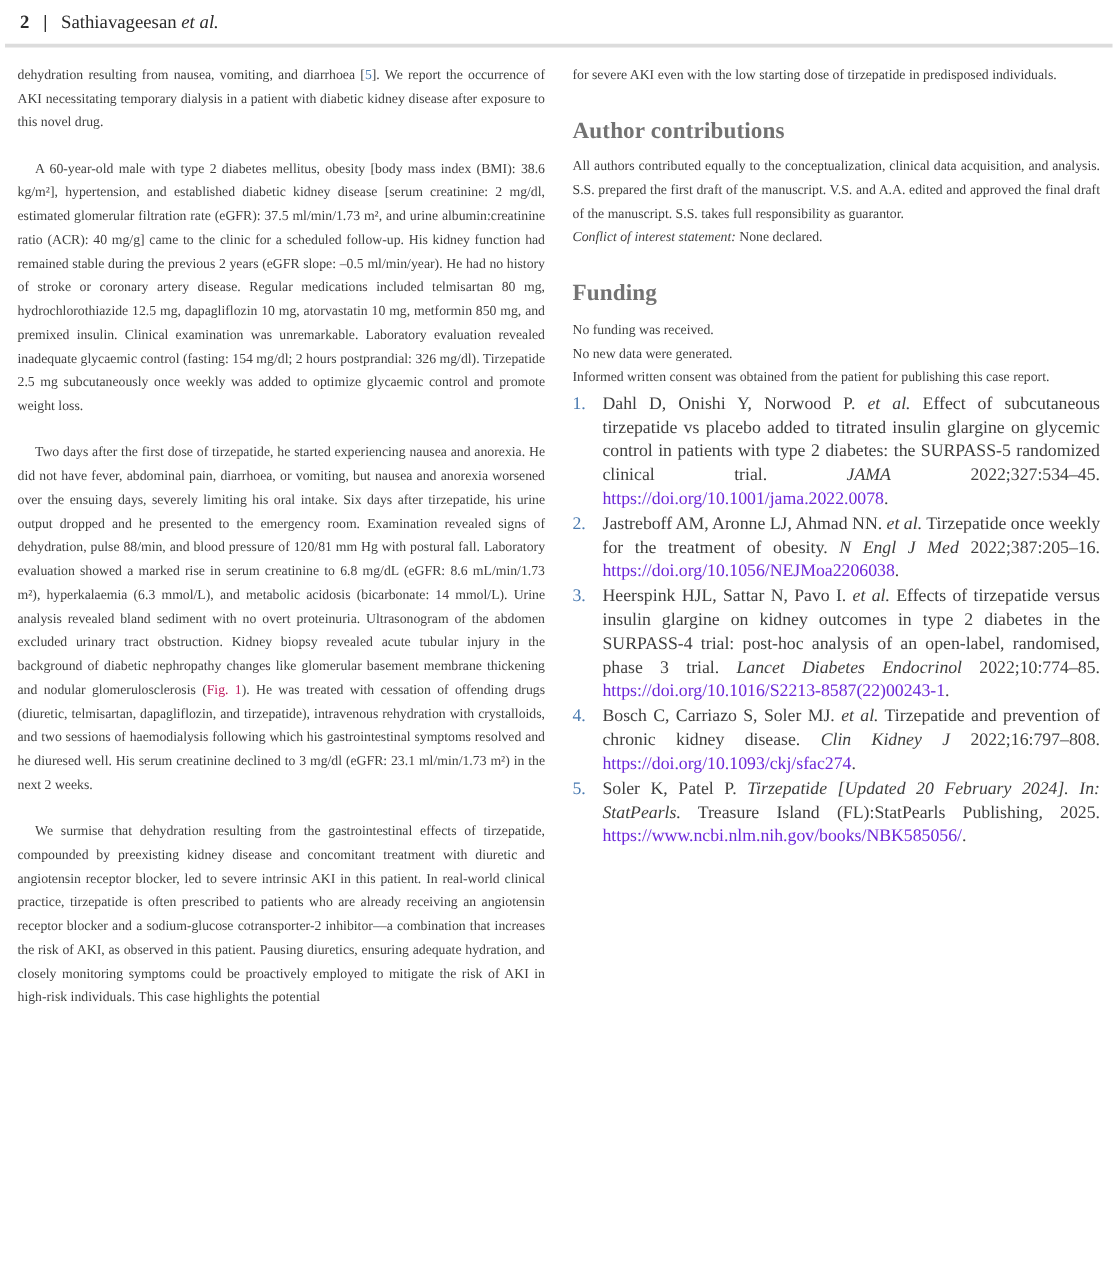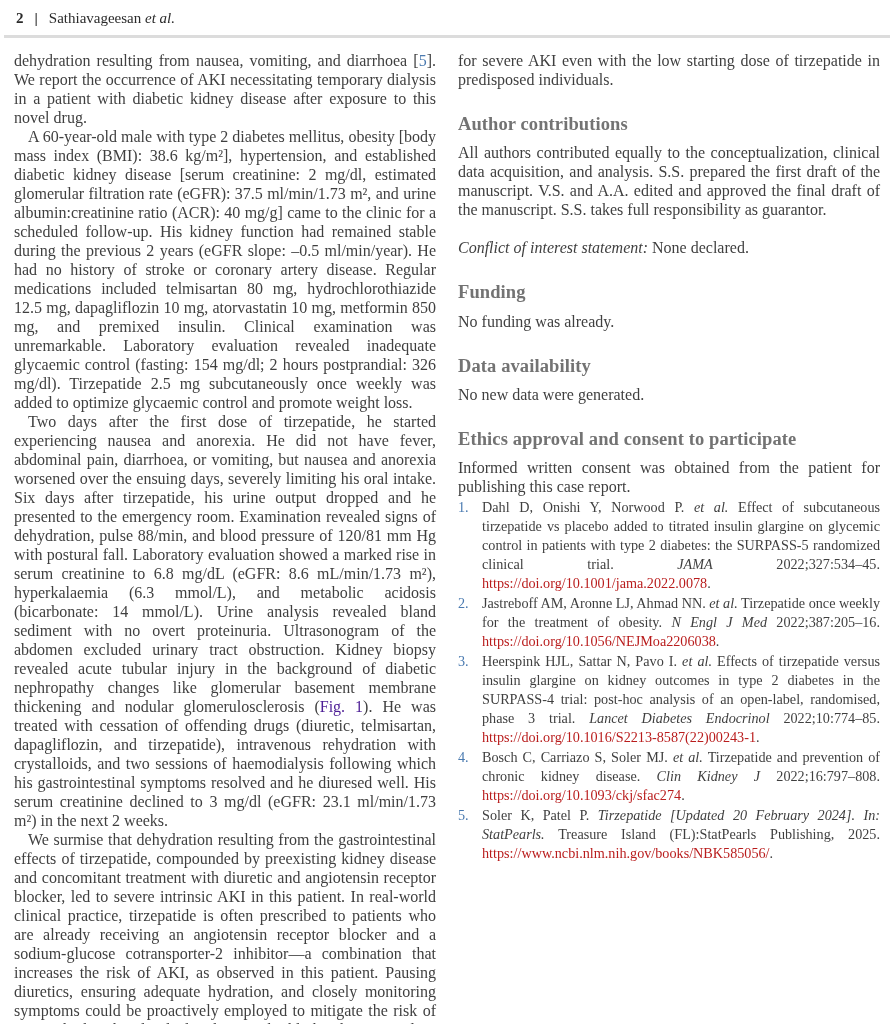--- a/index.html
+++ b/index.html
@@ -32,27 +32,27 @@
 
   
   .columns {
     display: flex;
     gap: 22px;
     margin-top: 13px;
   }
   .col { width: 422px; }
 
   p.body-par {
-    font-size: 16px;
+    font-size: 11px;
     line-height: 19px;
     text-align: justify;
     color: #3f3f3f;
   }
-  p.body-par.indent { text-indent: 14px; }
-  p.conflict { margin-top: 19px; }
+  p.body-par.indent { text-indent: 14px; margin-top: 18px; }
+  p.conflict { }
 
   h2.sec-head {
     font-size: 18.5px;
     font-weight: bold;
     color: #737373;
     letter-spacing: 0.1px;
     margin: 25px 0 8px 0;
     line-height: 1.15;
   }
 
@@ -70,22 +70,22 @@
   }
   .ref-body {
     flex: 1;
     text-align: justify;
   }
 
   
   .sg-p { }
   .sg-i { font-style: italic; }
   .sg-b { font-weight: normal; }
-  .sg-l { color: #b91c1c; overflow-wrap: anywhere; }
-  .sg-fl { color: #4c1d95; font-family: Liberation Serif, serif; }
+  .sg-l { color: #6d28d9; overflow-wrap: anywhere; }
+  .sg-fl { color: #be185d; font-family: Liberation Serif, serif; }
   .sg-rn { color: #4a7ab0; }
 </style>
 </head>
 <body>
 
 <div class="page">
 
   <div class="running-header">
     <span class="pnum">2</span>
     <span class="sep">|</span>
@@ -103,26 +103,24 @@
     </div>
 
     <div class="col">
       <p class="body-par"><span class="sg-p">for severe AKI even with the low starting dose of tirzepatide in predisposed individuals.</span></p>
 
       <h2 class="sec-head">Author contributions</h2>
       <p class="body-par"><span class="sg-p">All authors contributed equally to the conceptualization, clinical data acquisition, and analysis. S.S. prepared the first draft of the manuscript. V.S. and A.A. edited and approved the final draft of the manuscript. S.S. takes full responsibility as guarantor.</span></p>
       <p class="body-par conflict"><span class="sg-i">Conflict of interest statement:</span><span class="sg-p"> None declared.</span></p>
 
       <h2 class="sec-head">Funding</h2>
-      <p class="body-par"><span class="sg-p">No funding was already.</span></p>
+      <p class="body-par"><span class="sg-p">No funding was received.</span></p>
 
-      <h2 class="sec-head">Data availability</h2>
       <p class="body-par"><span class="sg-p">No new data were generated.</span></p>
 
-      <h2 class="sec-head">Ethics approval and consent to participate</h2>
 
       <p class="body-par"><span class="sg-p">Informed written consent was obtained from the patient for publishing this case report.</span></p>
 
       <div class="ref-list">
         <div class="ref-item">
           <span class="ref-num">1.</span>
           <span class="ref-body"><span class="sg-p">Dahl D, Onishi Y, Norwood P. </span><span class="sg-i">et al.</span><span class="sg-p"> Effect of subcutaneous tirzepatide vs placebo added to titrated insulin glargine on glycemic control in patients with type 2 diabetes: the SURPASS-5 randomized clinical trial. </span><span class="sg-i">JAMA</span><span class="sg-p"> 2022;</span><span class="sg-b">327</span><span class="sg-p">:534–45. </span><span class="sg-l">https://doi.org/10.1001/jama.2022.0078</span><span class="sg-p">.</span></span>
         </div>
         <div class="ref-item">
           <span class="ref-num">2.</span>

